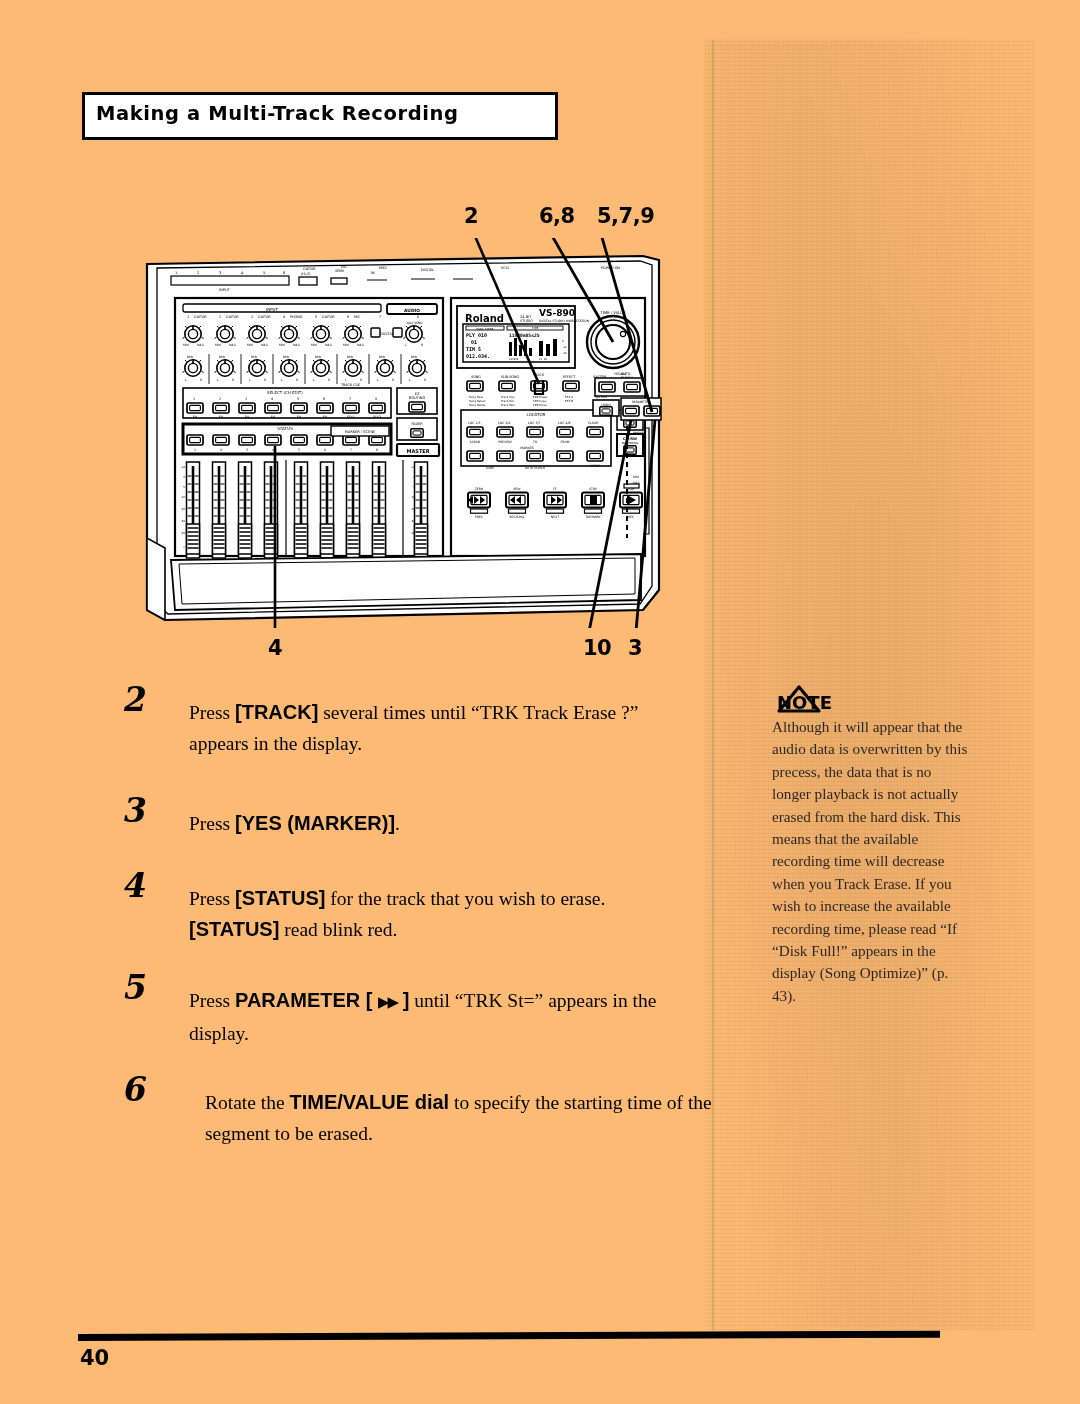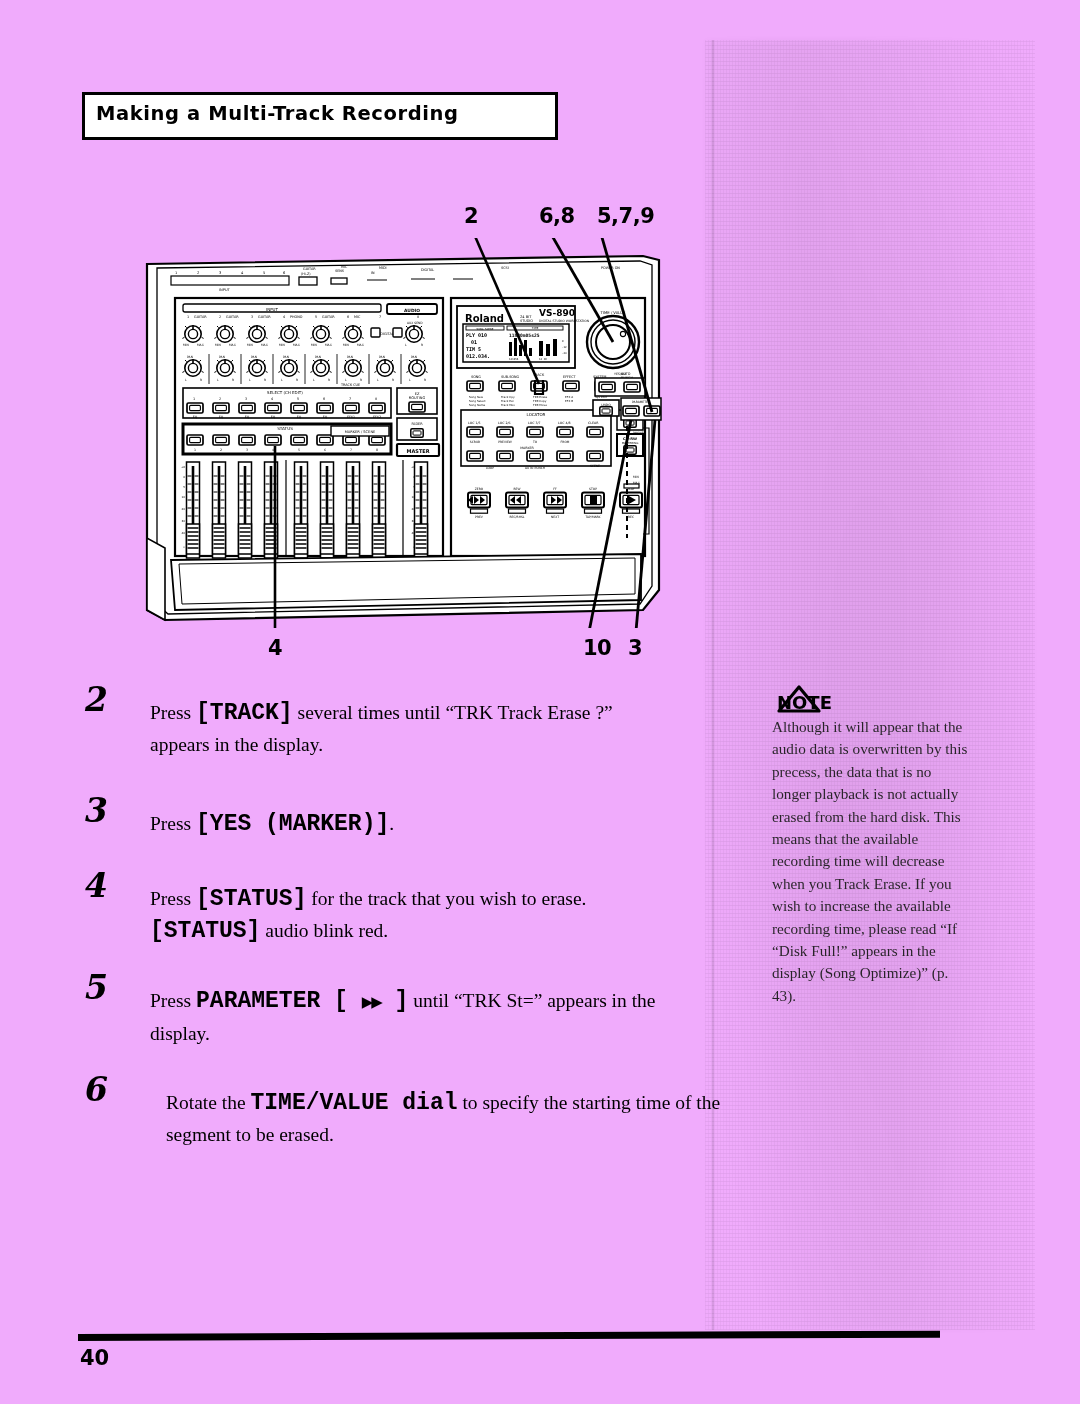--- a/index.html
+++ b/index.html
@@ -3,21 +3,21 @@
 <meta charset="utf-8">
 <title>Making a Multi-Track Recording — p.40</title>
 <style>
   html,body{margin:0;padding:0;background:#fff;}
   body{
     width:1080px;height:1404px;position:relative;overflow:hidden;
     font-family:"Liberation Serif", serif;
     color:#111;
     -webkit-font-smoothing:none;
   }
-  .page{position:absolute;inset:0;background:#f0abfc;}
+  .page{position:absolute;inset:0;background:#fdba74;padding-left:39px;}
 
   
   .bleed{
     position:absolute;left:705px;top:40px;width:330px;height:1290px;
     opacity:.085;pointer-events:none;
     background:
       repeating-linear-gradient(0deg, rgba(0,0,0,.55) 0 1px, rgba(0,0,0,0) 1px 4px),
       repeating-linear-gradient(90deg, rgba(0,0,0,.35) 0 1px, rgba(0,0,0,0) 1px 3px);
     filter:blur(.4px);
   }
@@ -63,21 +63,21 @@
   .step-num{
     position:absolute;
     font-family:"DejaVu Serif", serif;font-weight:bold;font-style:italic;
     font-size:33px;color:#000;
   }
   .step-body{
     position:absolute;
     font-family:"Liberation Serif", serif;
     font-size:19.5px;line-height:31px;color:#000;
   }
-  .step-body .kbd{font-family:Liberation Mono, monospace;font-weight:bold;font-size:23px;}
+  .step-body .kbd{font-family:Liberation Sans, sans-serif;font-weight:bold;font-size:20px;}
   .step-body .ff{font-family:"DejaVu Sans", sans-serif;font-size:15px;letter-spacing:-2px;}
 
   
   .note{position:absolute;left:772px;top:684px;width:200px;}
   .note-icon{position:relative;width:62px;height:30px;margin-bottom:2px;}
   .note-icon svg{display:block;}
   .note-text{
     font-family:"Liberation Serif", serif;
     font-size:15.2px;line-height:22.4px;color:#1a1a1a;
     width:198px;
@@ -627,21 +627,21 @@
     <div class="step-num" style="left:85px;top:791px;">3</div>
     <div class="step-body" style="left:150px;top:808px;width:560px;">
       <span>Press </span><span class="kbd">[YES (MARKER)]</span><span>.</span>
     </div>
   </div>
 
   <div class="step">
     <div class="step-num" style="left:85px;top:866px;">4</div>
     <div class="step-body" style="left:150px;top:883px;width:560px;">
       <span>Press </span><span class="kbd">[STATUS]</span><span> for the track that you wish to erase.</span><br>
-      <span class="kbd">[STATUS]</span><span> audio blink red.</span>
+      <span class="kbd">[STATUS]</span><span> read blink red.</span>
     </div>
   </div>
 
   <div class="step">
     <div class="step-num" style="left:85px;top:968px;">5</div>
     <div class="step-body" style="left:150px;top:985px;width:560px;">
       <span>Press </span><span class="kbd">PARAMETER [ </span><span class="ff">▶▶</span><span class="kbd"> ]</span><span> until “TRK St=” appears in the</span><br>
       <span>display.</span>
     </div>
   </div>

